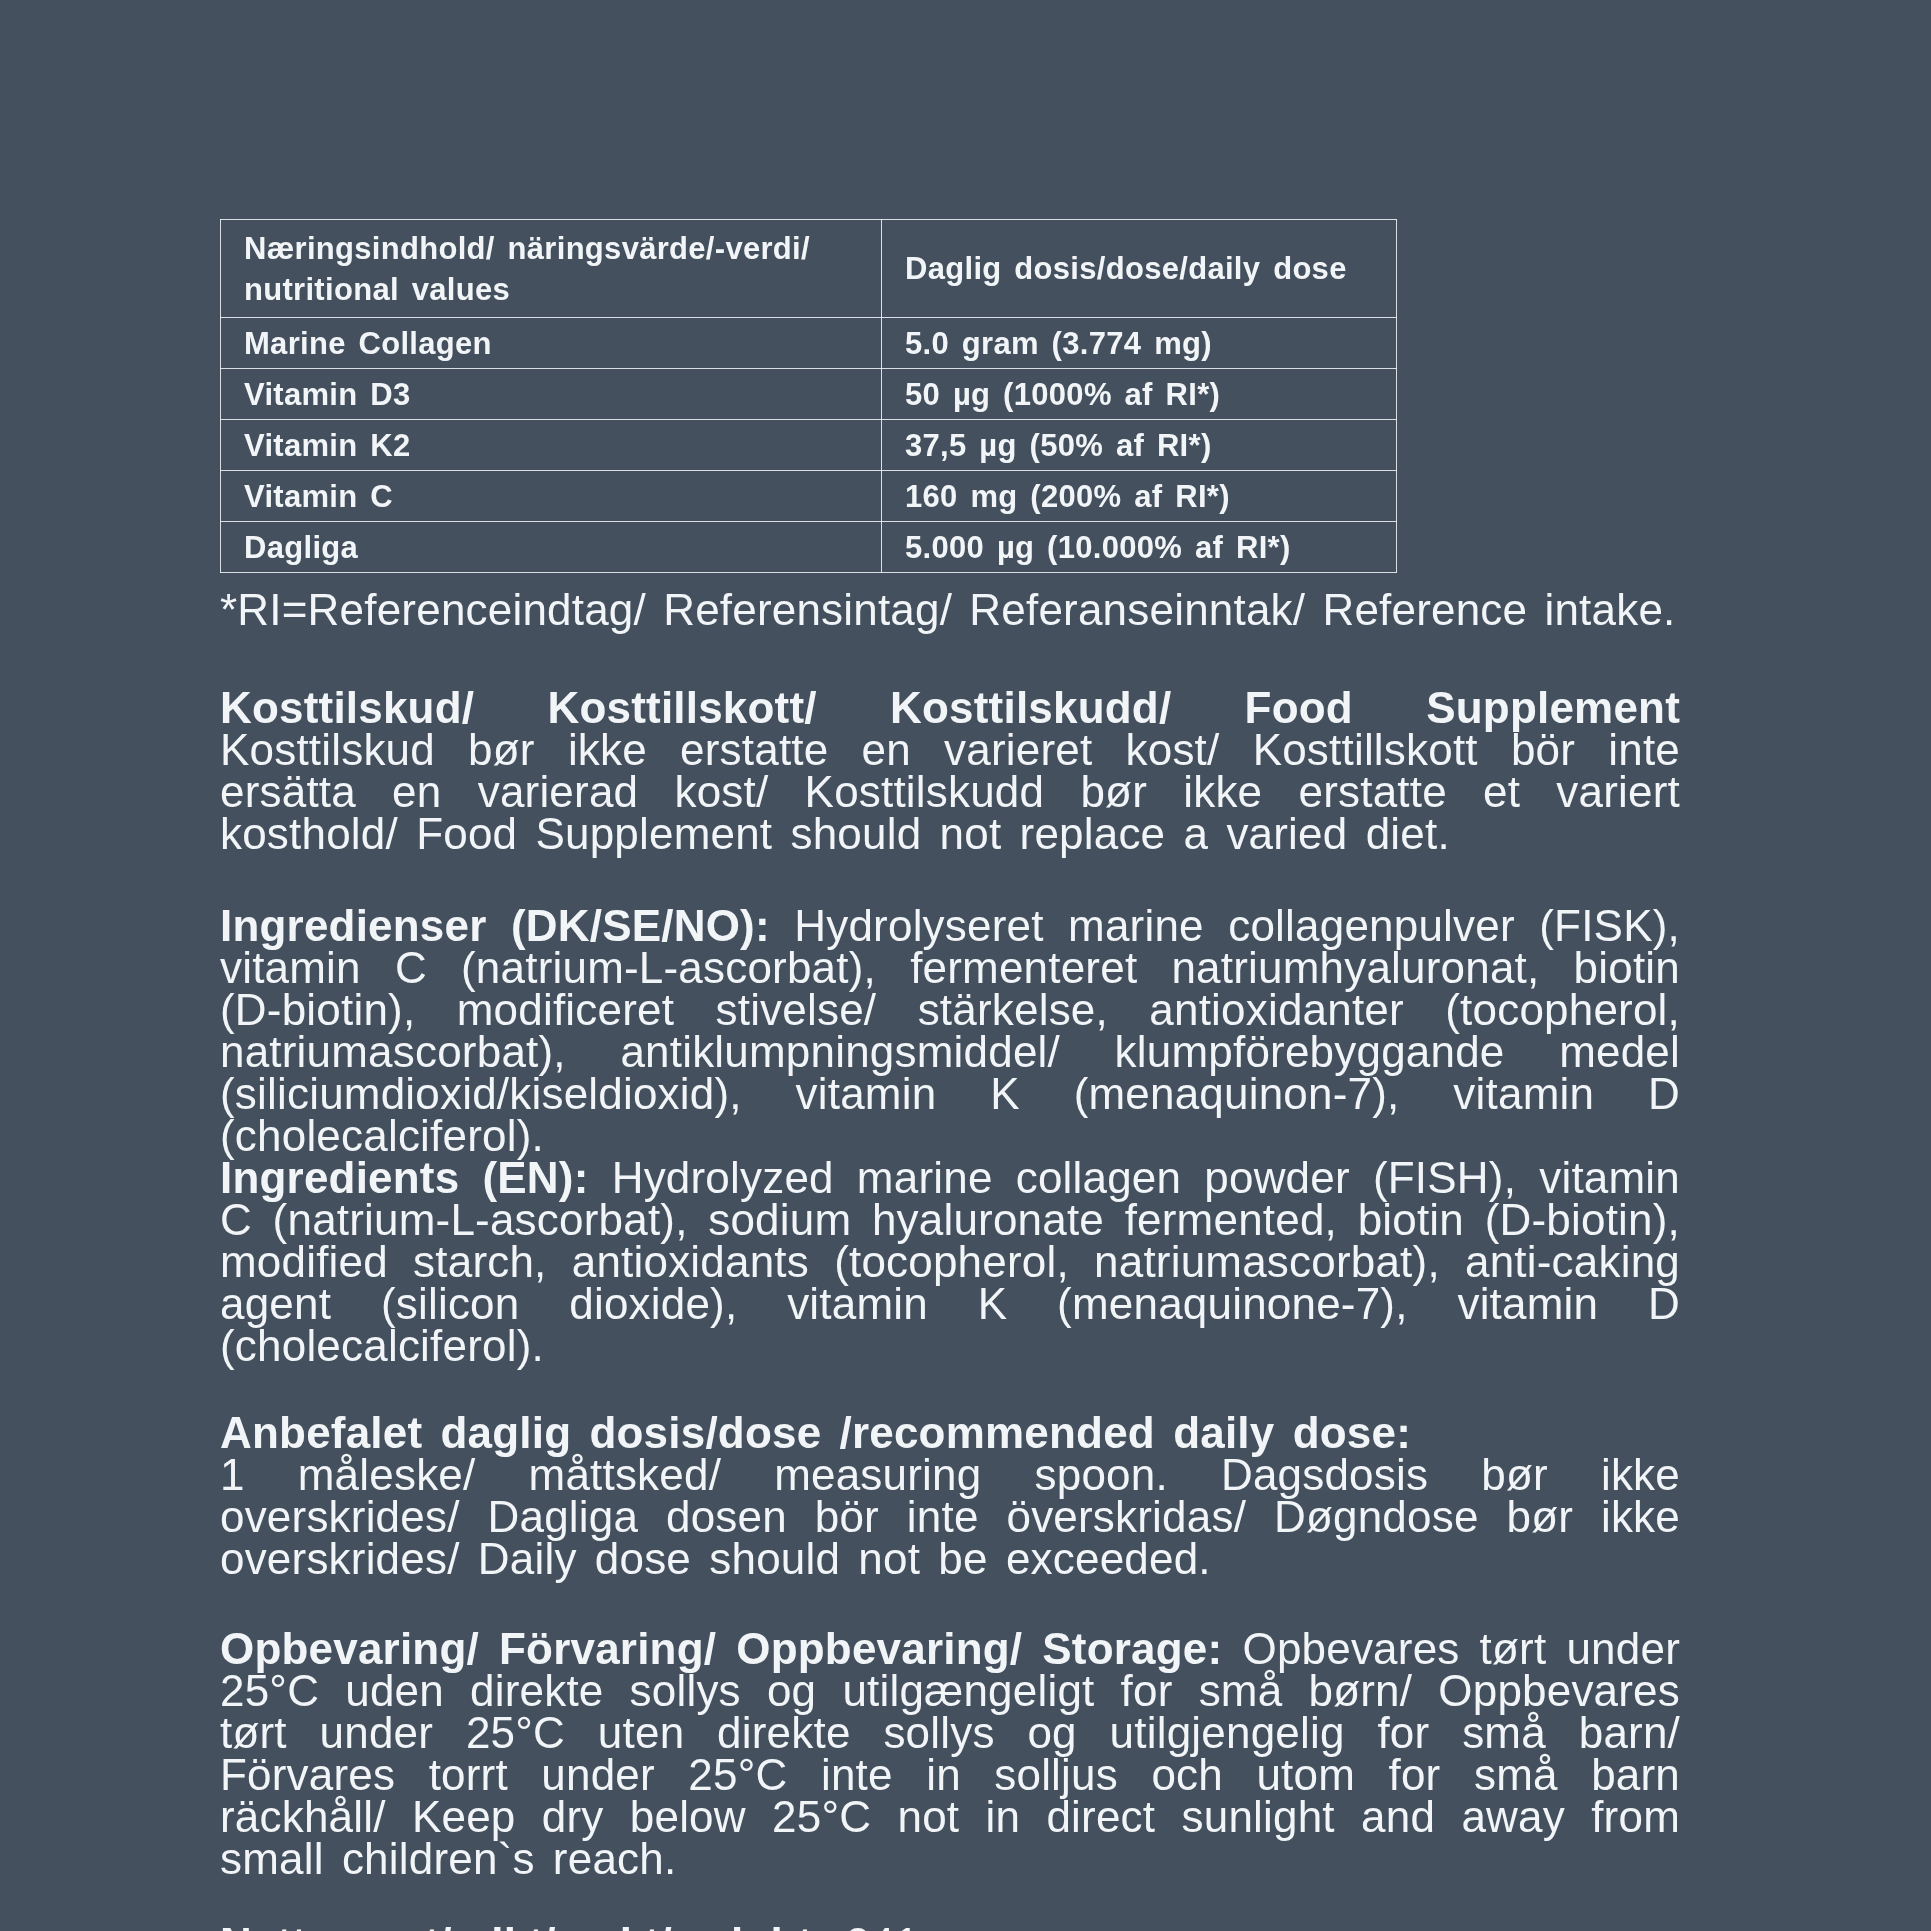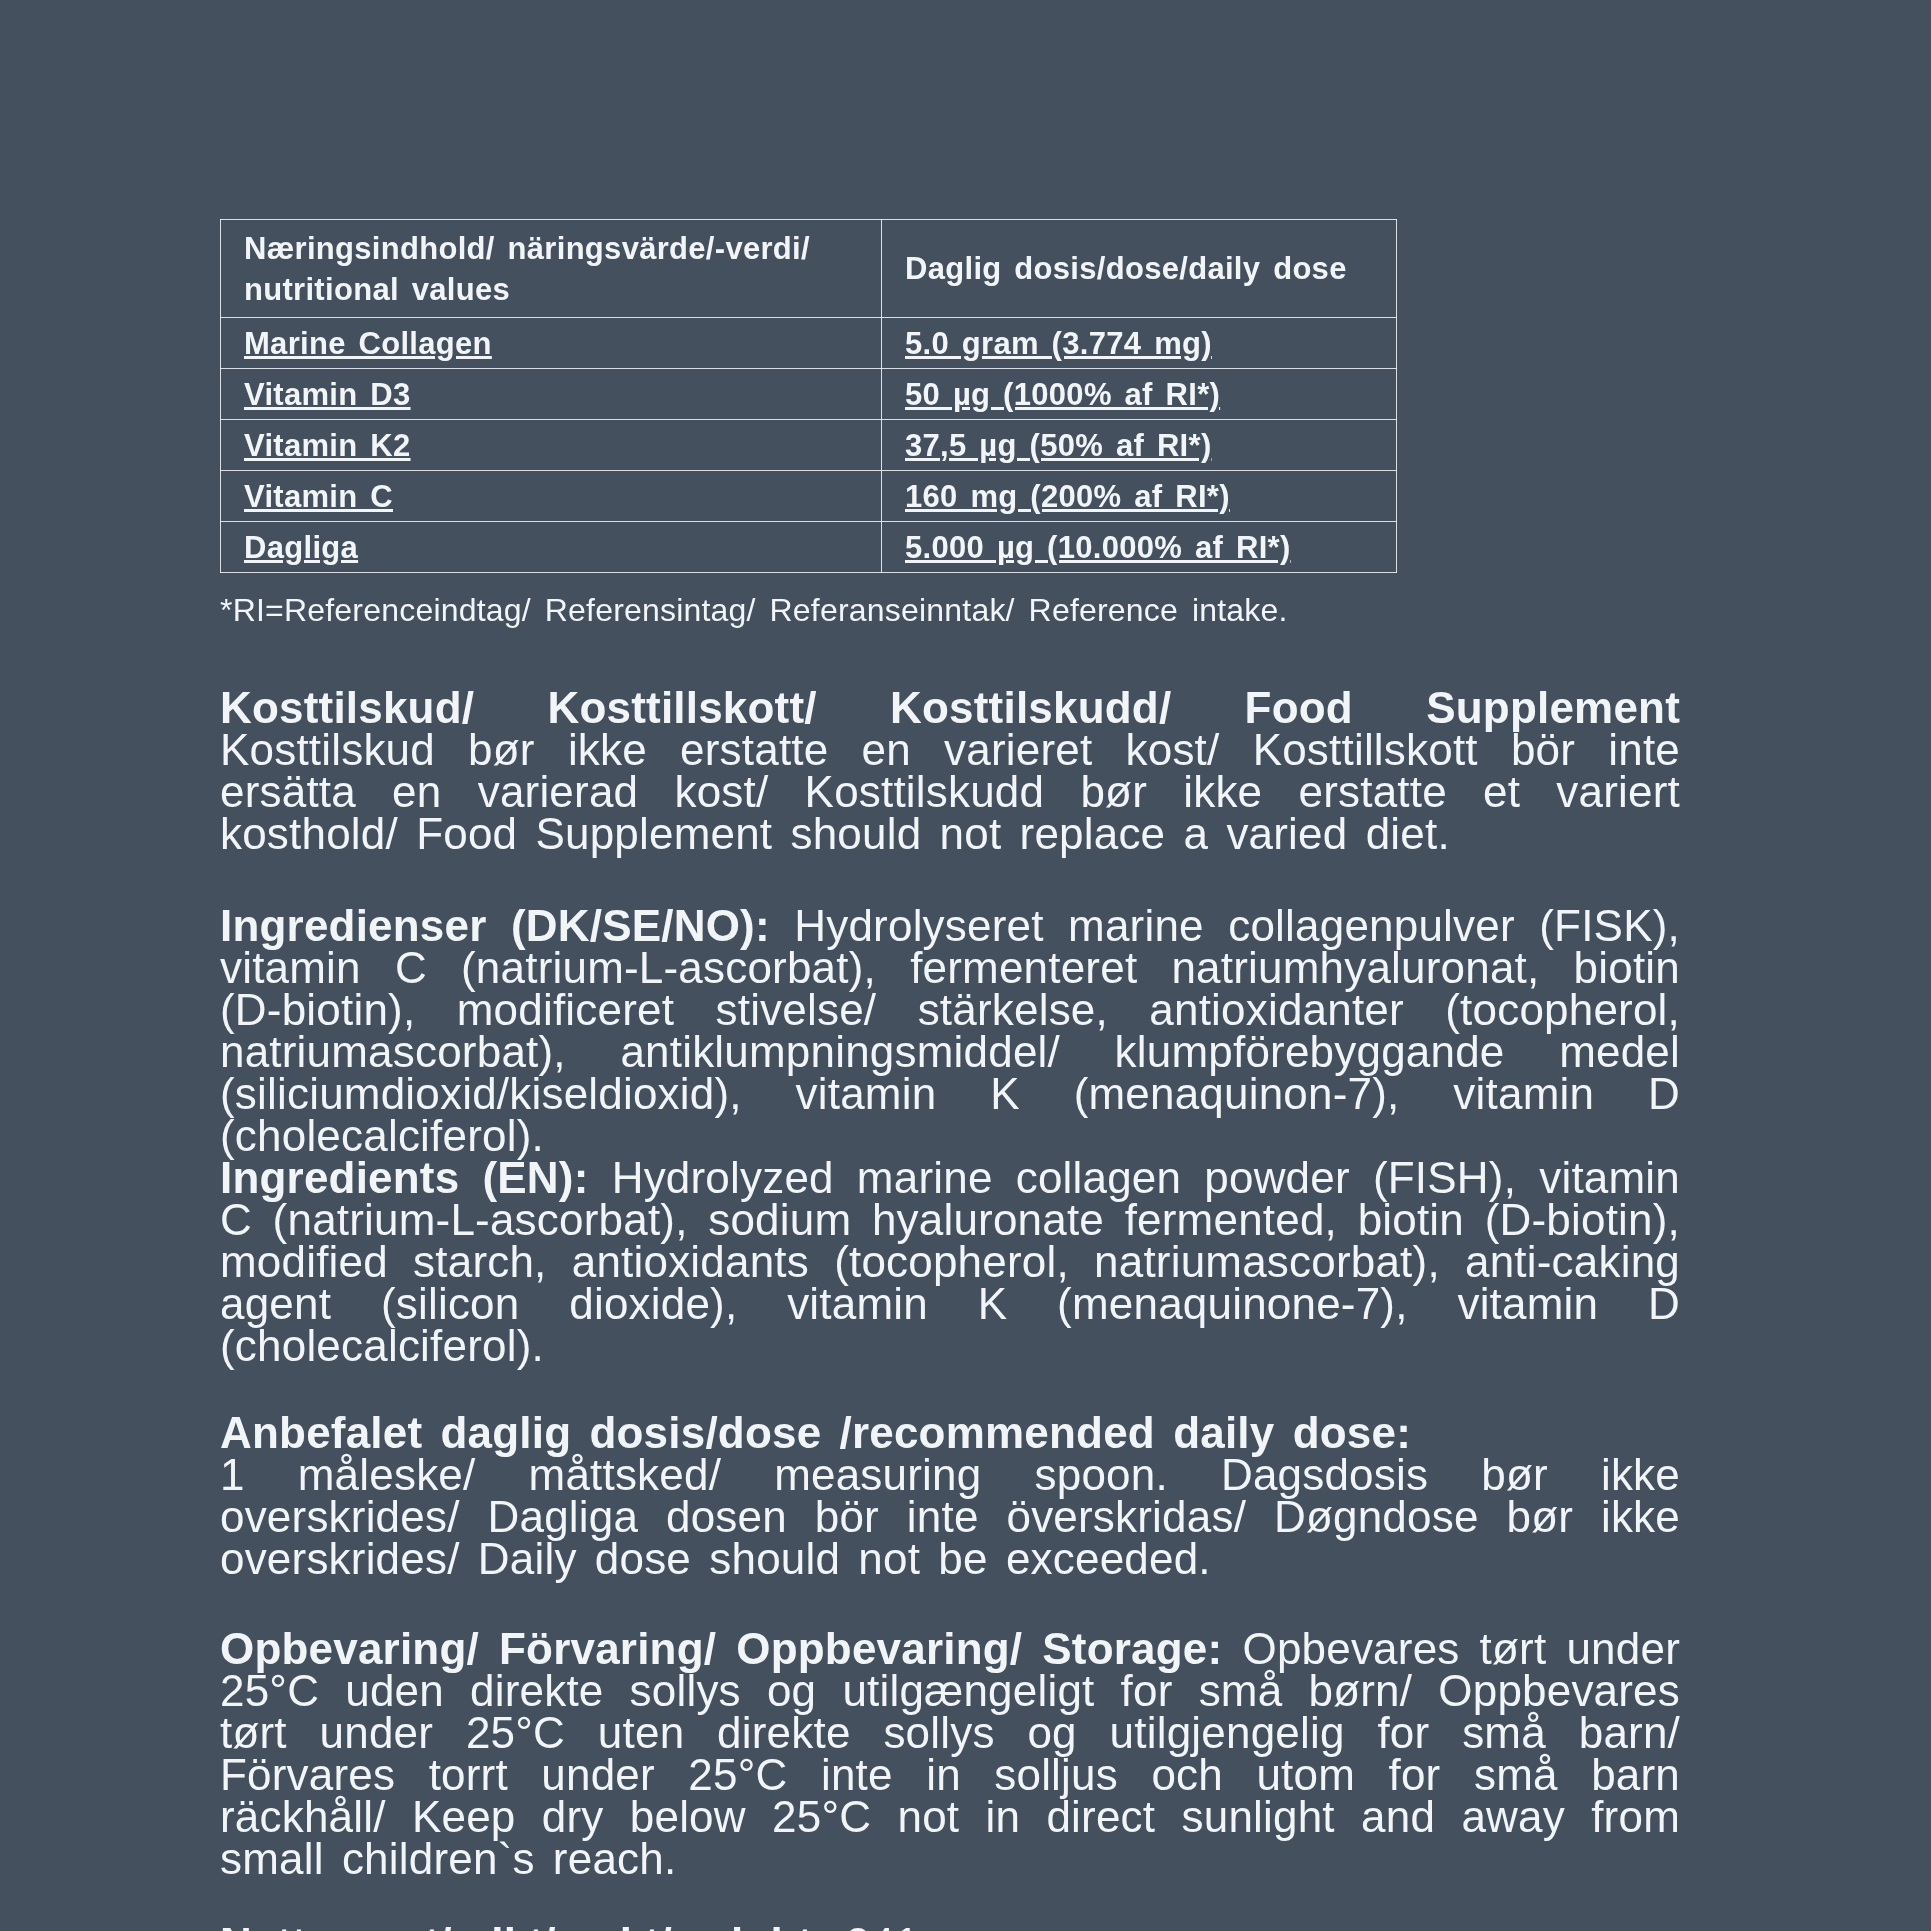--- a/index.html
+++ b/index.html
@@ -36,25 +36,25 @@
     padding: 0 0 0 23px;
     text-align: left;
     vertical-align: middle;
     line-height: 41px;
     letter-spacing: 0.3px;
     word-spacing: 3.9px;
   }
   table.nutrition col.c1 { width: 661px; }
   table.nutrition col.c2 { width: 515px; }
   table.nutrition tr.hdr th { height: 97px; }
-  table.nutrition tr.row td { height: 50px; text-decoration: underline; }
+  table.nutrition tr.row td { height: 50px; }
   
   .footnote {
     margin-top: 16.4px;
-    font-size: 32px;
+    font-size: 44px;
     line-height: 42px;
     word-spacing: 4.8px;
     letter-spacing: 0.2px;
   }
   .para {
     margin-top: 46px;
     font-size: 44px;
     line-height: 42px;
     text-align: justify;
     word-spacing: 5.8px;

